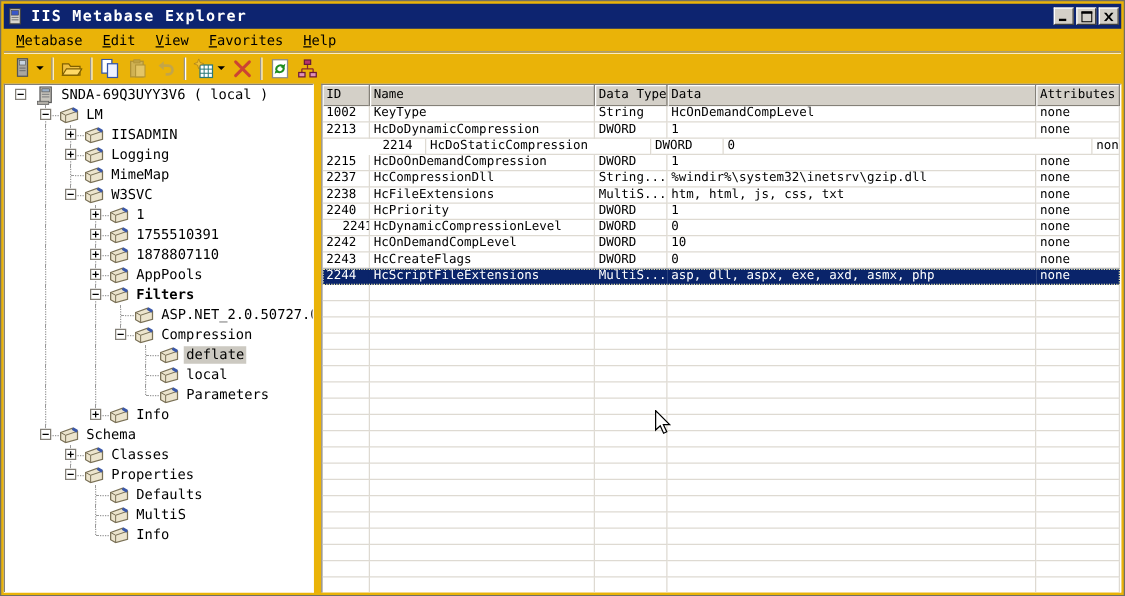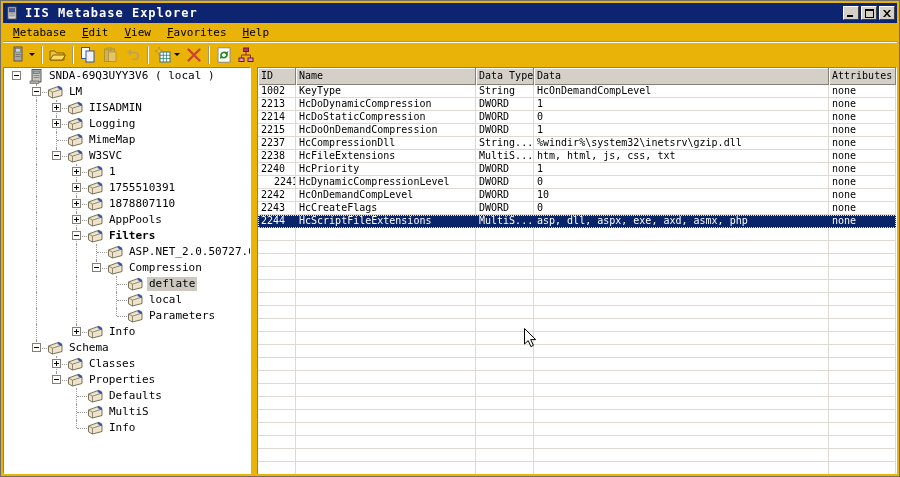--- a/index.html
+++ b/index.html
@@ -582,21 +582,21 @@
             <div class="td last">none</div>
           </div>
           <div class="tr">
             <div class="td" style="width: 38px;">2213</div>
             <div class="td" style="width: 180px;">HcDoDynamicCompression</div>
             <div class="td" style="width: 58px;">DWORD</div>
             <div class="td" style="width: 295px;">1</div>
             <div class="td last">none</div>
           </div>
           <div class="tr">
-            <div class="td" style="width: 38px;">2214</div>
+            <div class="td" style="width: 38px; margin-left: 45px;">2214</div>
             <div class="td" style="width: 180px;">HcDoStaticCompression</div>
             <div class="td" style="width: 58px;">DWORD</div>
             <div class="td" style="width: 295px;">0</div>
             <div class="td last">none</div>
           </div>
           <div class="tr">
             <div class="td" style="width: 38px;">2215</div>
             <div class="td" style="width: 180px;">HcDoOnDemandCompression</div>
             <div class="td" style="width: 58px;">DWORD</div>
             <div class="td" style="width: 295px;">1</div>

